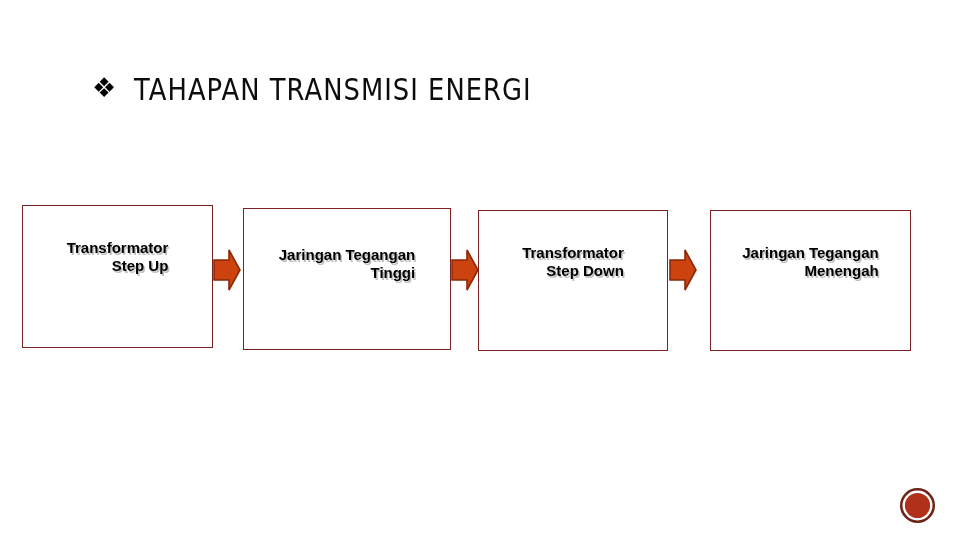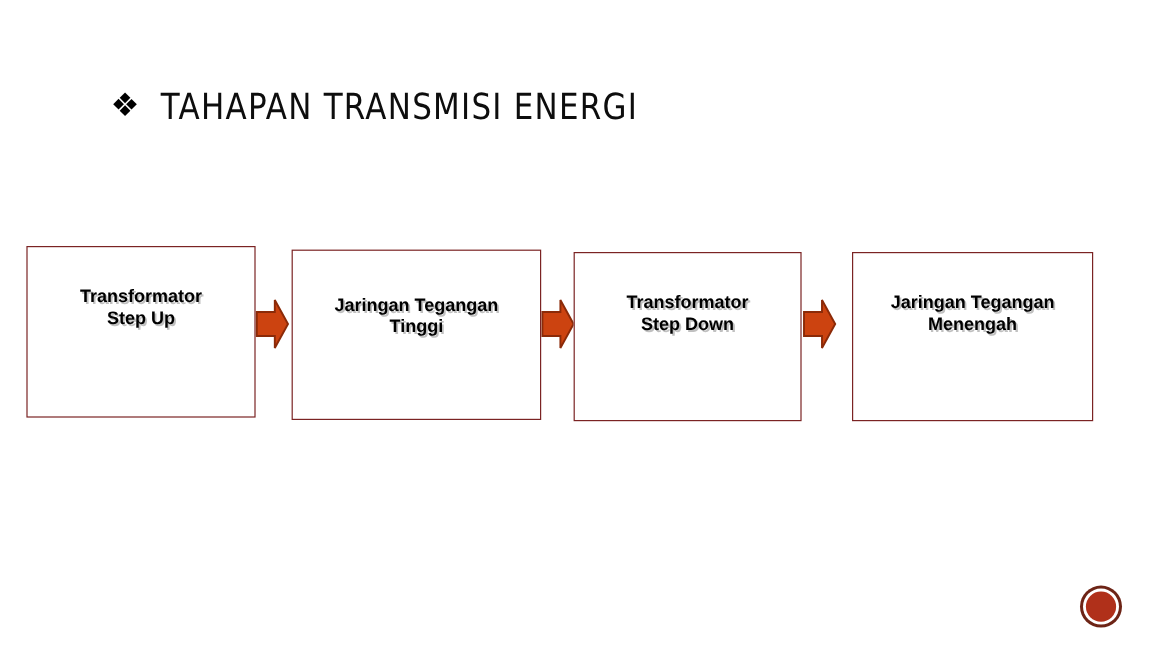--- a/index.html
+++ b/index.html
@@ -60,21 +60,21 @@
     display: flex;
     align-items: flex-start;
     justify-content: center;
   }
   .flow-label {
     font-family: "Liberation Sans", sans-serif;
     font-weight: bold;
     font-size: 15px;
     line-height: 1.22;
     color: #000000;
-    text-align: center;
+    text-align: right;
     padding: 0 6px;
     text-shadow: 1.5px 1.5px 0 rgba(140,140,140,0.55);
     white-space: pre-line;
   }
 
   #box-1 { left: 22px;  top: 205px; width: 191px; height: 143px; }
   #box-1 .flow-label { margin-top: 33px; }
 
   #box-2 { left: 243px; top: 208px; width: 208px; height: 142px; }
   #box-2 .flow-label { margin-top: 37px; }

